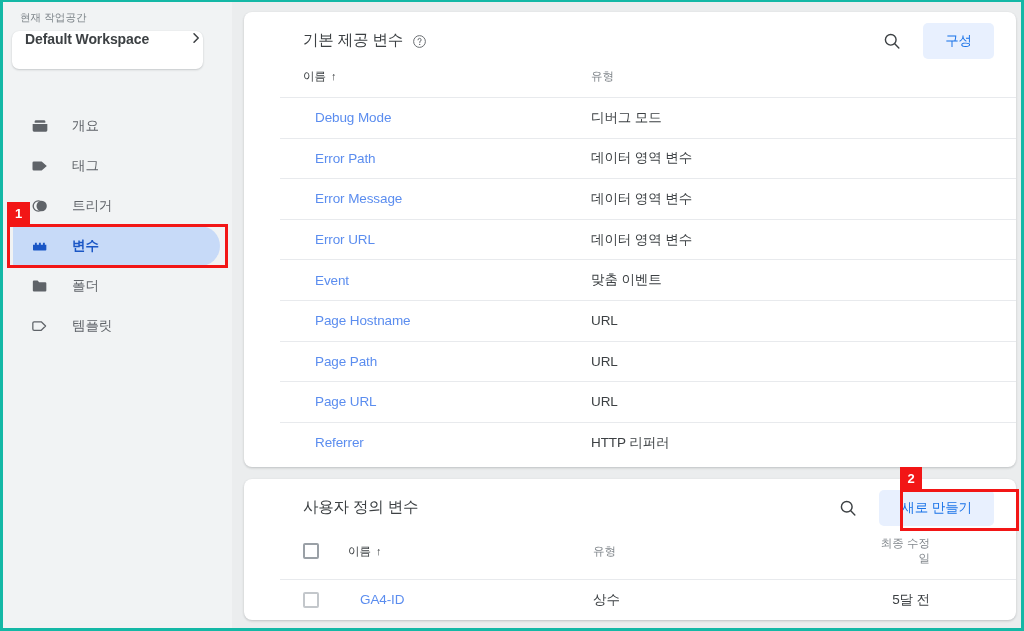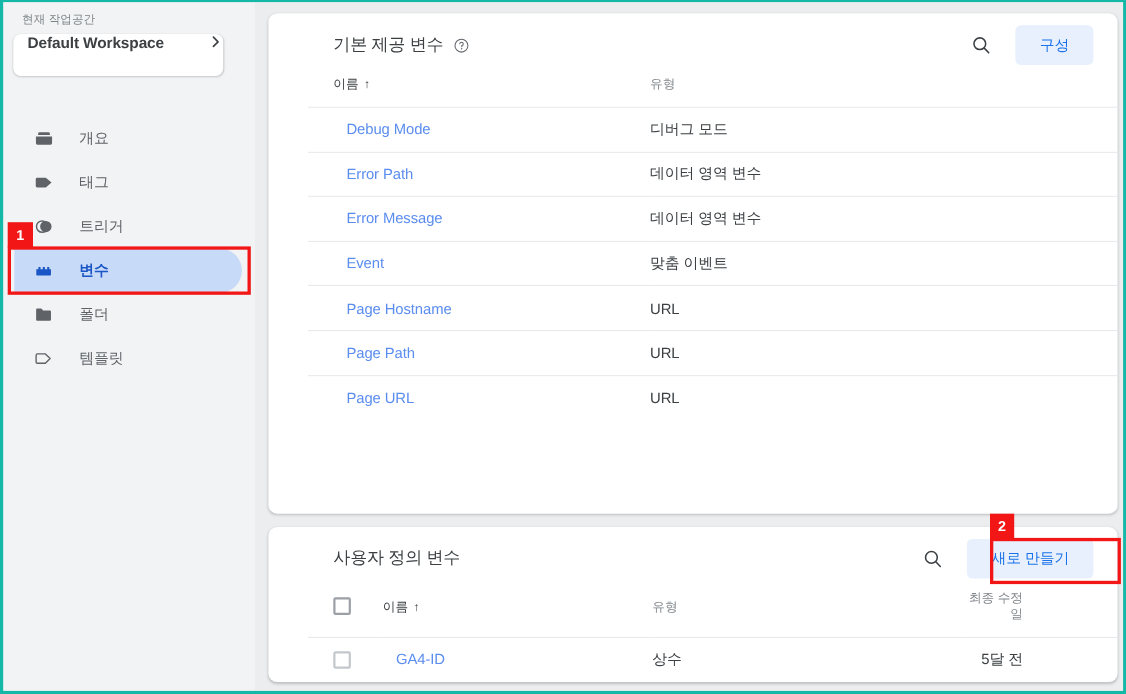--- a/index.html
+++ b/index.html
@@ -382,34 +382,42 @@
           </tr>
           <tr>
             <td class="c-name"><span class="link">Error Path</span></td>
             <td class="c-type">데이터 영역 변수</td>
           </tr>
           <tr>
             <td class="c-name"><span class="link">Error Message</span></td>
             <td class="c-type">데이터 영역 변수</td>
           </tr>
           <tr>
+            <td class="c-name"><span class="link">Error URL</span></td>
+            <td class="c-type">데이터 영역 변수</td>
+          </tr>
+          <tr>
             <td class="c-name"><span class="link">Event</span></td>
             <td class="c-type">맞춤 이벤트</td>
           </tr>
           <tr>
             <td class="c-name"><span class="link">Page Hostname</span></td>
             <td class="c-type">URL</td>
           </tr>
           <tr>
             <td class="c-name"><span class="link">Page Path</span></td>
             <td class="c-type">URL</td>
           </tr>
           <tr>
             <td class="c-name"><span class="link">Page URL</span></td>
             <td class="c-type">URL</td>
+          </tr>
+          <tr>
+            <td class="c-name"><span class="link">Referrer</span></td>
+            <td class="c-type">HTTP 리퍼러</td>
           </tr>
         </tbody>
       </table>
     </div>
 
     <div class="panel" id="panel-user">
       <div class="panel-head">
         <span class="panel-title">사용자 정의 변수</span>
         <span class="head-spacer"></span>
         <span class="search-btn">

